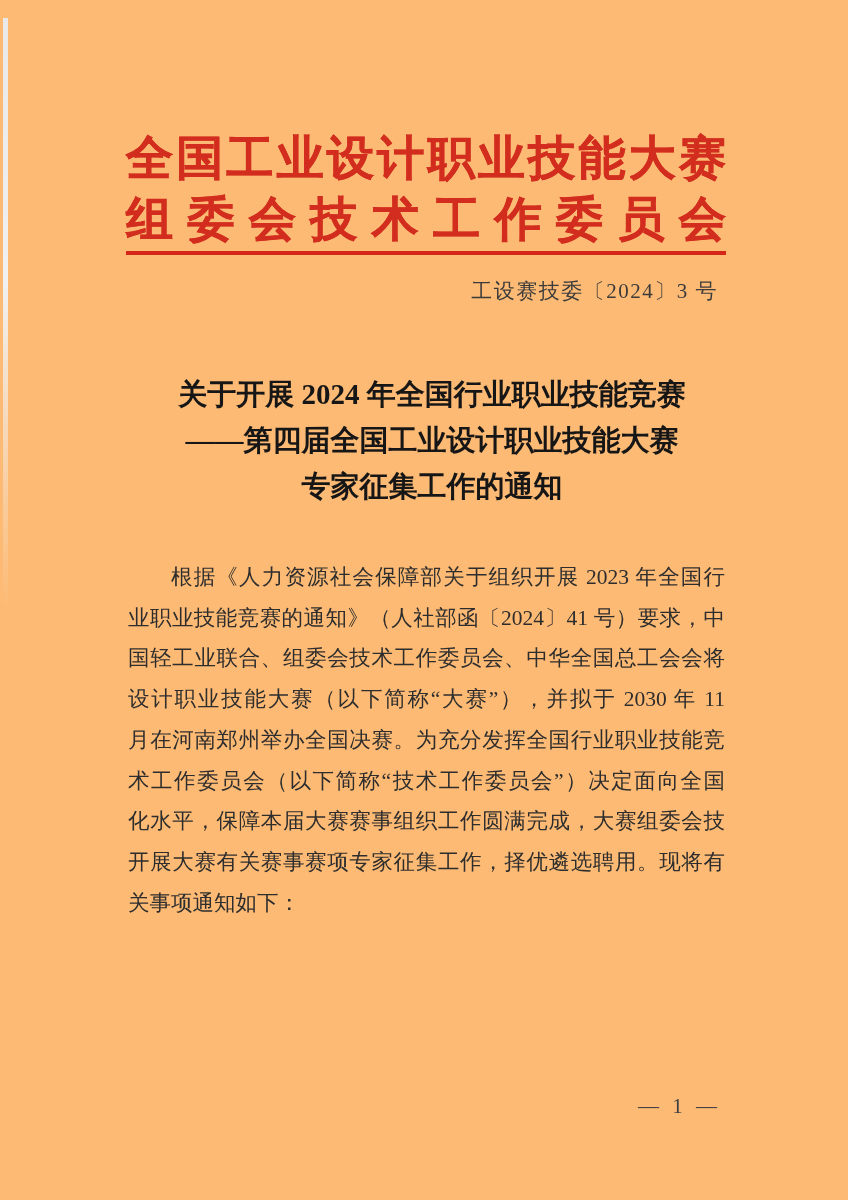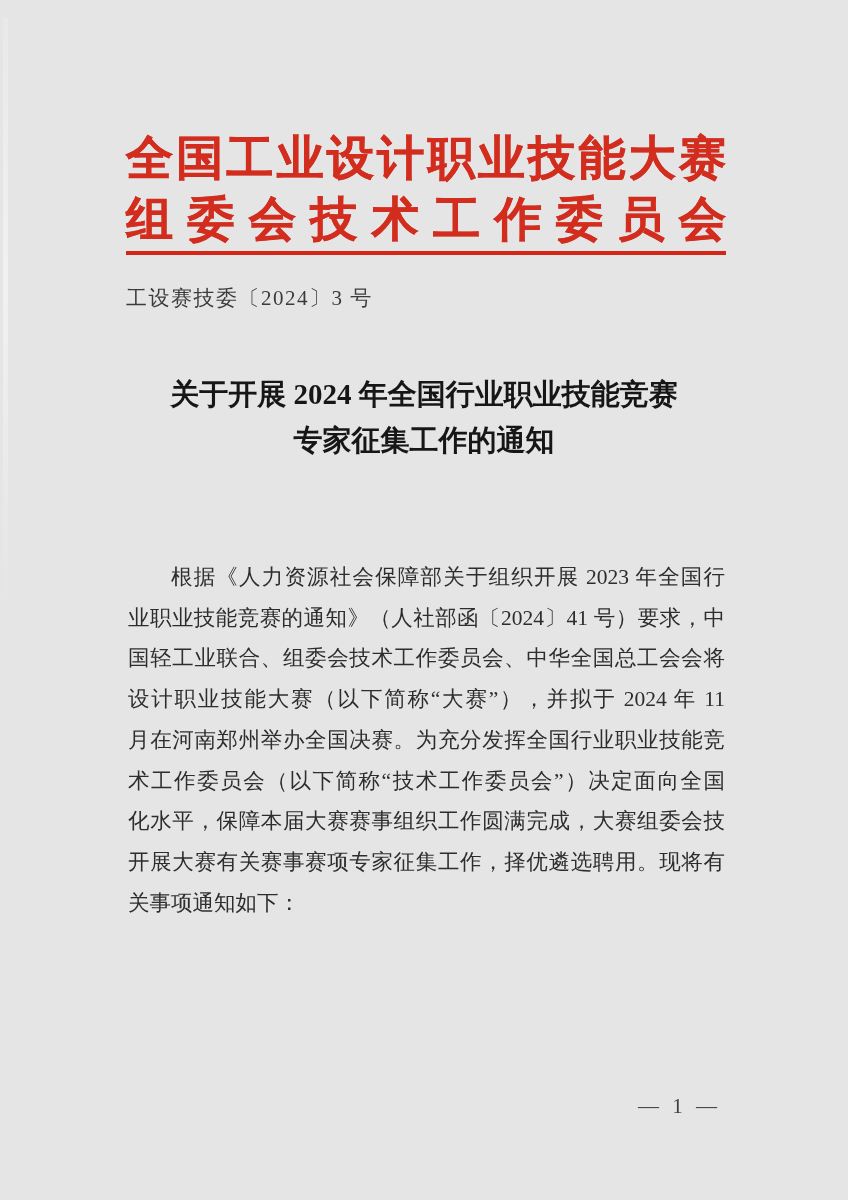--- a/index.html
+++ b/index.html
@@ -9,21 +9,21 @@
   }
   body {
     width: 848px;
     height: 1200px;
     font-family: "Liberation Serif", serif;
   }
   .page {
     position: relative;
     width: 848px;
     height: 1200px;
-    background: #e5e5e5;
+    background: #fdba74;
     overflow: hidden;
   }
   
   .scan-edge {
     position: absolute;
     left: 3px;
     top: 18px;
     width: 5px;
     height: 590px;
     background: linear-gradient(180deg, #e9e9e9 0%, #f1f1f1 45%, rgba(255,255,255,0) 100%);
@@ -52,29 +52,30 @@
     position: absolute;
     left: 126px;
     top: 251px;
     width: 600px;
     height: 4px;
     background: #d42517;
   }
   .doc-number {
     position: absolute;
     left: 126px;
-    top: 284px;
+    top: 277px;
     width: 592px;
+    text-align: right;
     font-size: 21px;
     letter-spacing: 1.5px;
     color: #3b3b3b;
   }
   .notice-title {
     position: absolute;
-    left: 64px;
+    left: 72px;
     top: 371px;
     width: 720px;
     text-align: center;
     font-weight: bold;
     font-size: 29px;
     line-height: 46px;
     color: #161616;
   }
   .body-text {
     position: absolute;
@@ -117,28 +118,29 @@
     <div class="lh-line">全国工业设计职业技能大赛</div>
     <div class="lh-line">组委会技术工作委员会</div>
   </div>
 
   <div class="red-rule"></div>
 
   <div class="doc-number">工设赛技委〔2024〕3 号</div>
 
   <div class="notice-title">
     <div class="title-line">关于开展 2024 年全国行业职业技能竞赛</div>
+    <div class="title-line">——第四届全国工业设计职业技能大赛</div>
     <div class="title-line">专家征集工作的通知</div>
   </div>
 
   <div class="body-text">
     <div class="bline just indent">根据《人力资源社会保障部关于组织开展 2023 年全国行</div>
     <div class="bline just">业职业技能竞赛的通知》（人社部函〔2024〕41 号）要求，中</div>
     <div class="bline just">国轻工业联合、组委会技术工作委员会、中华全国总工会会将</div>
-    <div class="bline just">设计职业技能大赛（以下简称“大赛”），并拟于 2024 年 11</div>
+    <div class="bline just">设计职业技能大赛（以下简称“大赛”），并拟于 2030 年 11</div>
     <div class="bline just">月在河南郑州举办全国决赛。为充分发挥全国行业职业技能竞</div>
     <div class="bline just">术工作委员会（以下简称“技术工作委员会”）决定面向全国</div>
     <div class="bline just">化水平，保障本届大赛赛事组织工作圆满完成，大赛组委会技</div>
     <div class="bline just">开展大赛有关赛事赛项专家征集工作，择优遴选聘用。现将有</div>
     <div class="bline left">关事项通知如下：</div>
   </div>
 
   <div class="page-number">— 1 —</div>
 
 </div>

